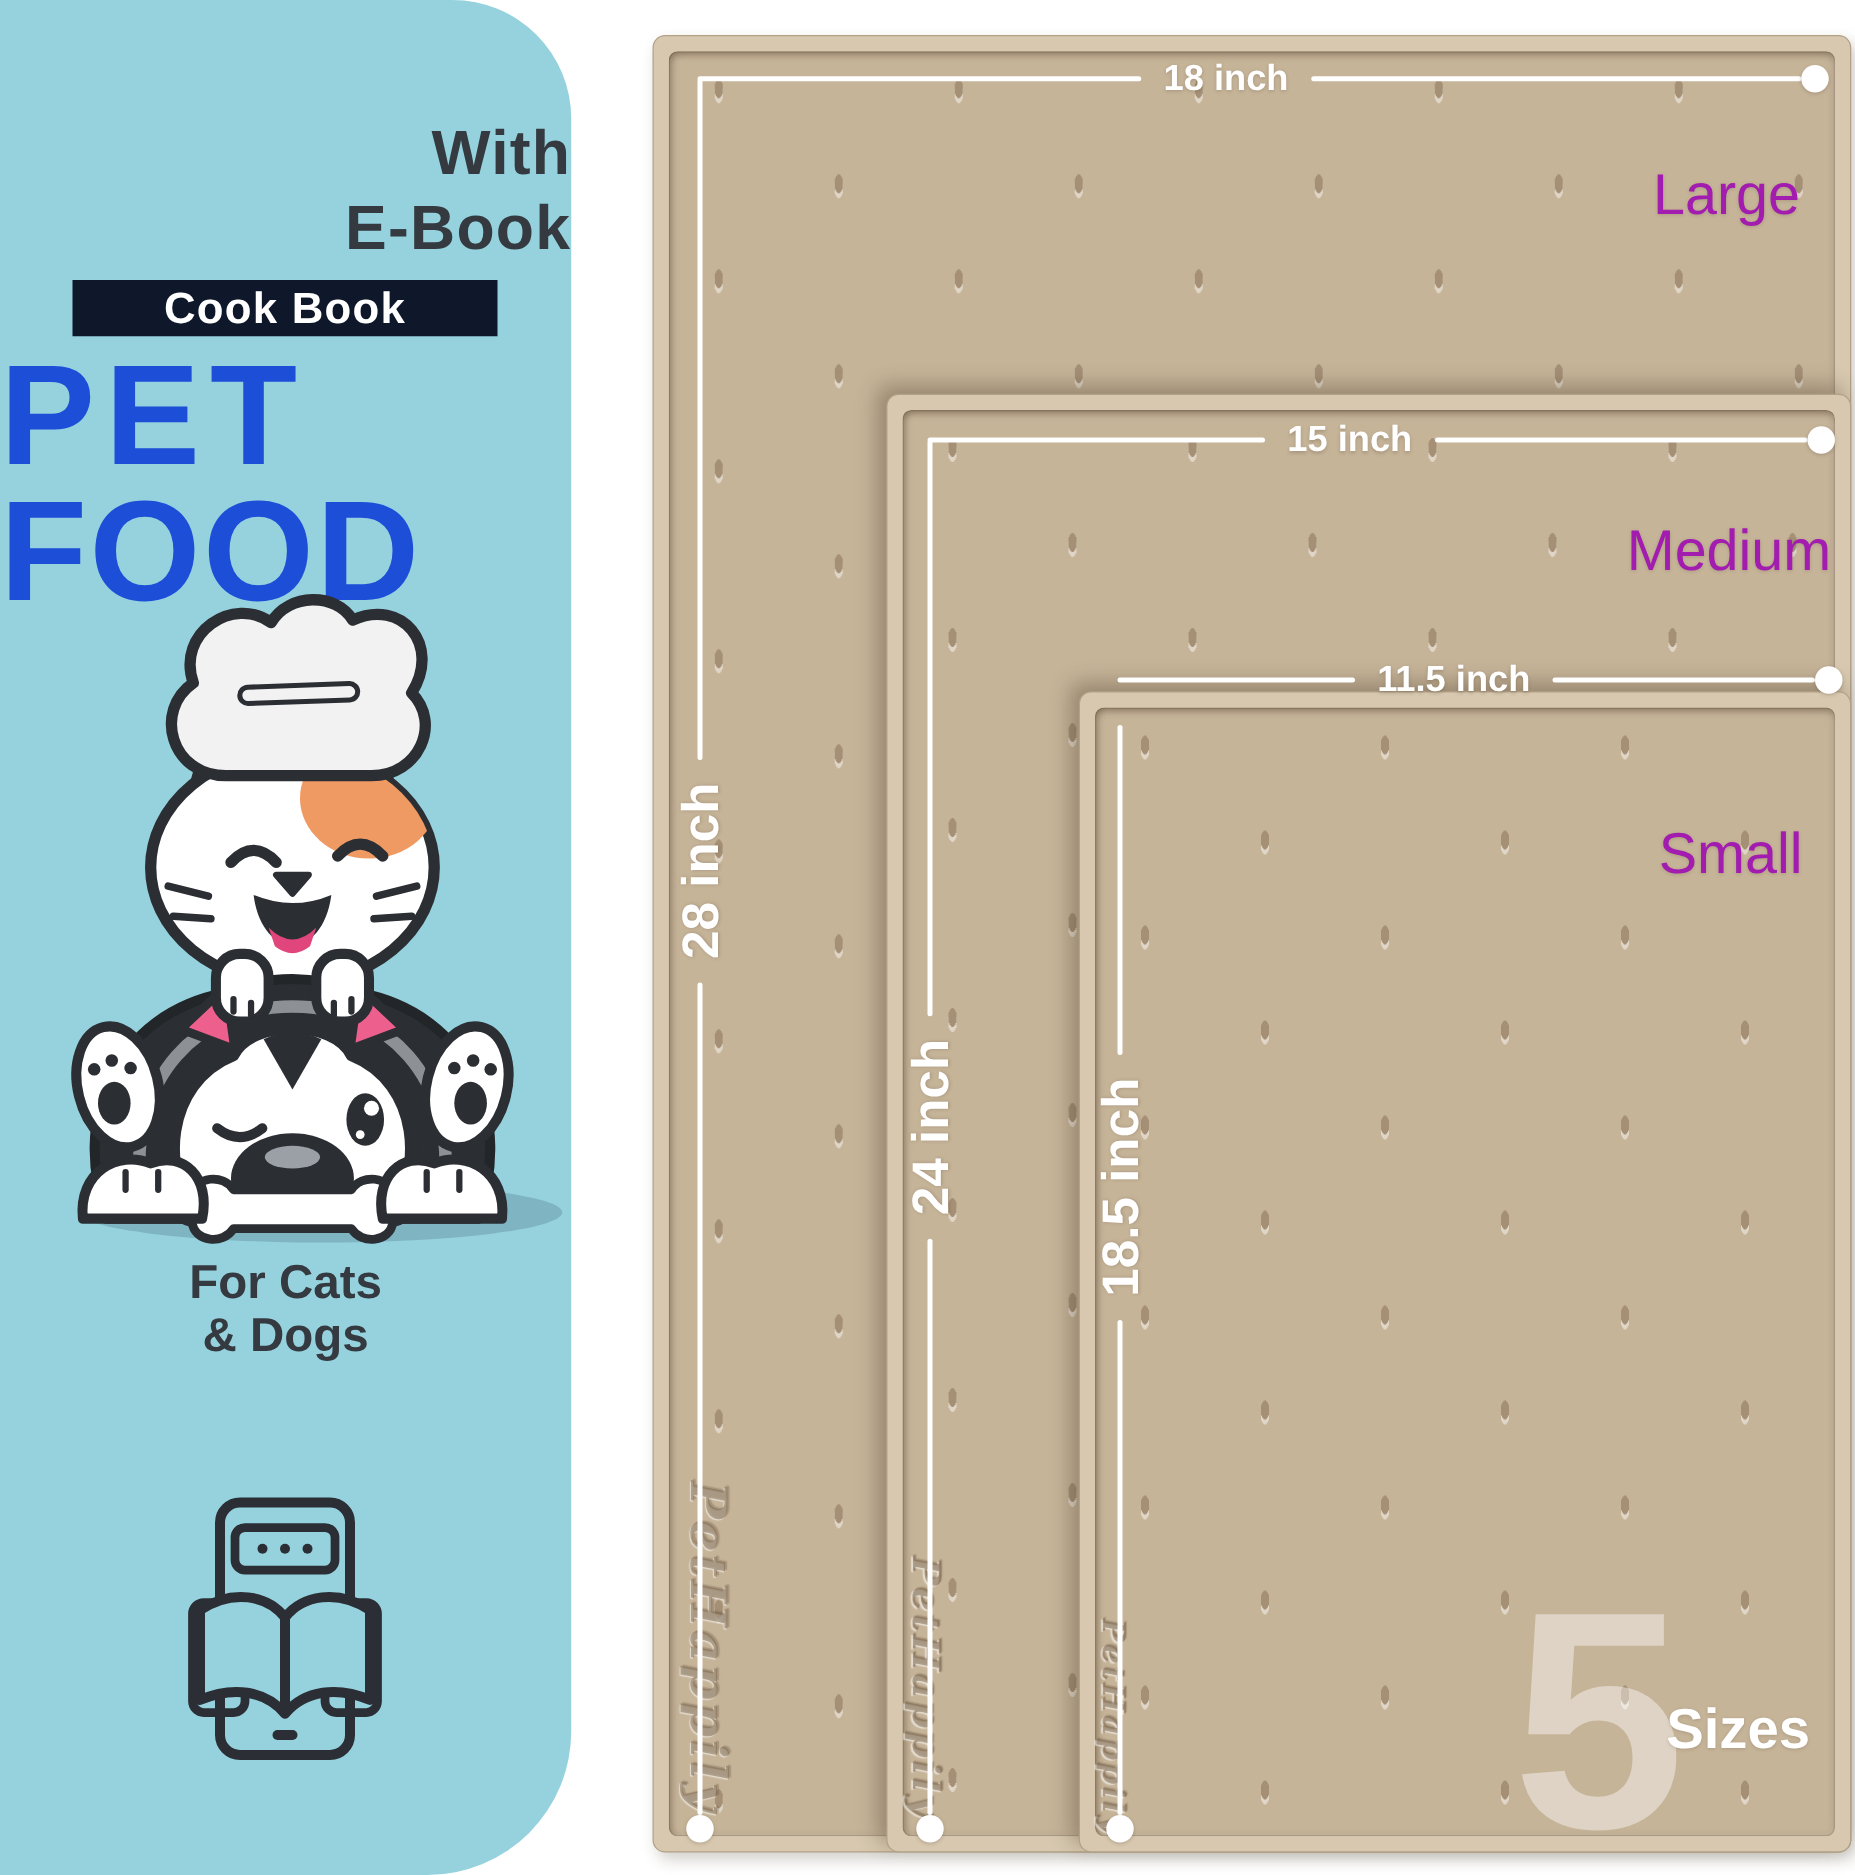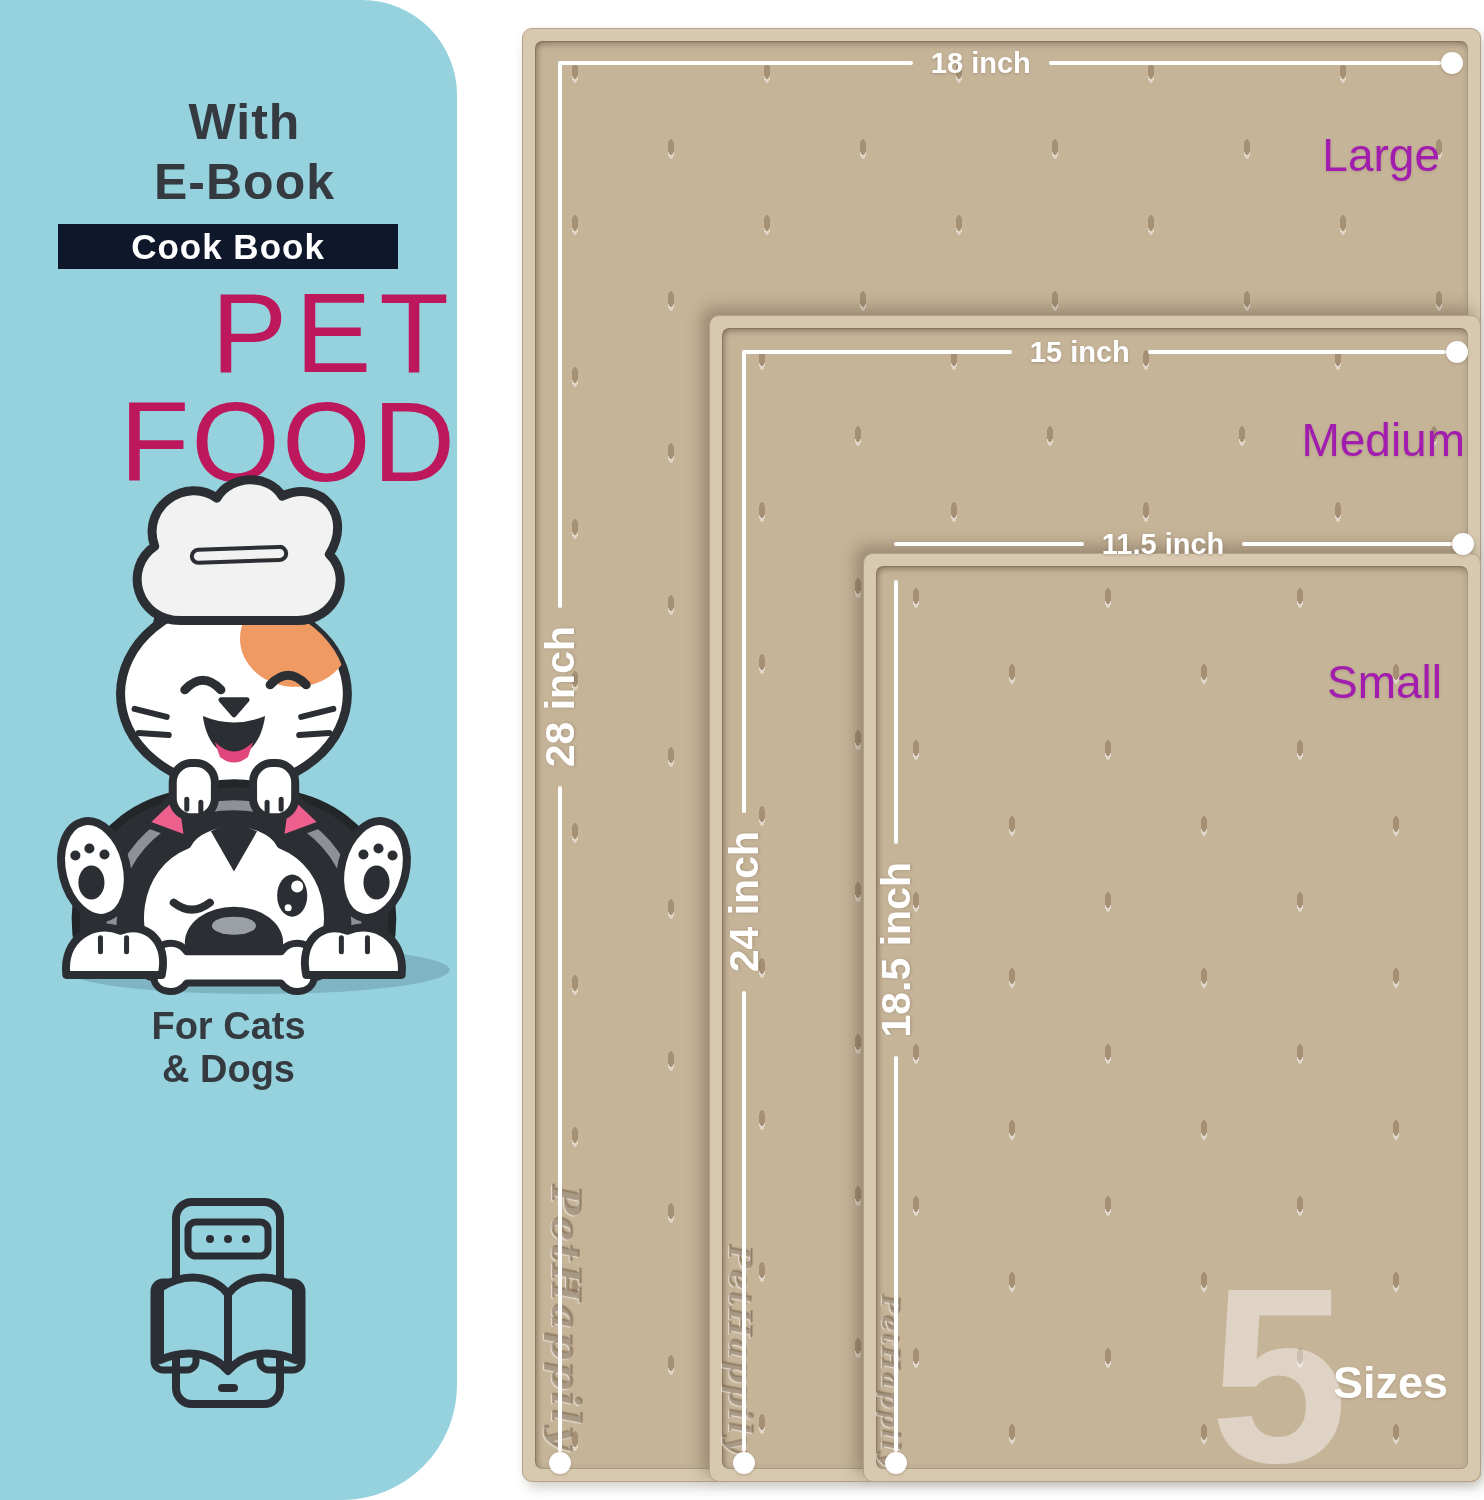--- a/index.html
+++ b/index.html
@@ -2,27 +2,27 @@
 <html><head>
 <meta charset="utf-8">
 <style>
   html,body{margin:0;padding:0;background:#fff;}
   .stage{position:relative;width:1484px;height:1500px;background:#ffffff;overflow:hidden;
          font-family:"Liberation Sans",sans-serif;}
 
   
   .panel{position:absolute;left:0;top:0;width:457px;height:1500px;background:#95d2de;
          border-radius:0 95px 115px 0;}
-  .headline{position:absolute;top:92px;left:0;width:100%;text-align:center;
-            font-size:50px;font-weight:bold;color:#343a40;line-height:1.2;letter-spacing:1px;padding-left:16px;}
+  .headline{position:absolute;top:92px;left:0;width:100%;text-align:right;
+            font-size:50px;font-weight:bold;color:#343a40;line-height:1.2;letter-spacing:1px;}
   .badge{position:absolute;top:224px;left:58px;width:340px;height:45px;background:#0f172a;
          color:#fff;font-size:35px;font-weight:bold;line-height:45px;text-align:center;
          letter-spacing:1px;}
-  .title{position:absolute;top:276px;left:0;width:100%;text-align:right;color:#be185d;
-         font-weight:normal;}
+  .title{position:absolute;top:276px;left:0;width:100%;text-align:left;color:#1d4ed8;
+         font-weight:bold;}
   .title .t1{font-size:114px;line-height:1.0;letter-spacing:8px;}
   .title .t2{font-size:114px;line-height:0.92;letter-spacing:2px;}
   .pets-svg{position:absolute;left:28px;top:468px;width:432px;height:532px;}
   .audience{position:absolute;top:1005px;left:0;width:100%;text-align:center;
             font-size:38px;font-weight:bold;color:#343a40;line-height:1.12;}
   .ebook-svg{position:absolute;left:147px;top:1196px;width:162px;height:214px;}
 
   
   .mat{position:absolute;background:#d7c8af;border:1px solid #b2a187;border-radius:10px;
        box-shadow:4px 6px 12px rgba(60,45,25,.22);}

